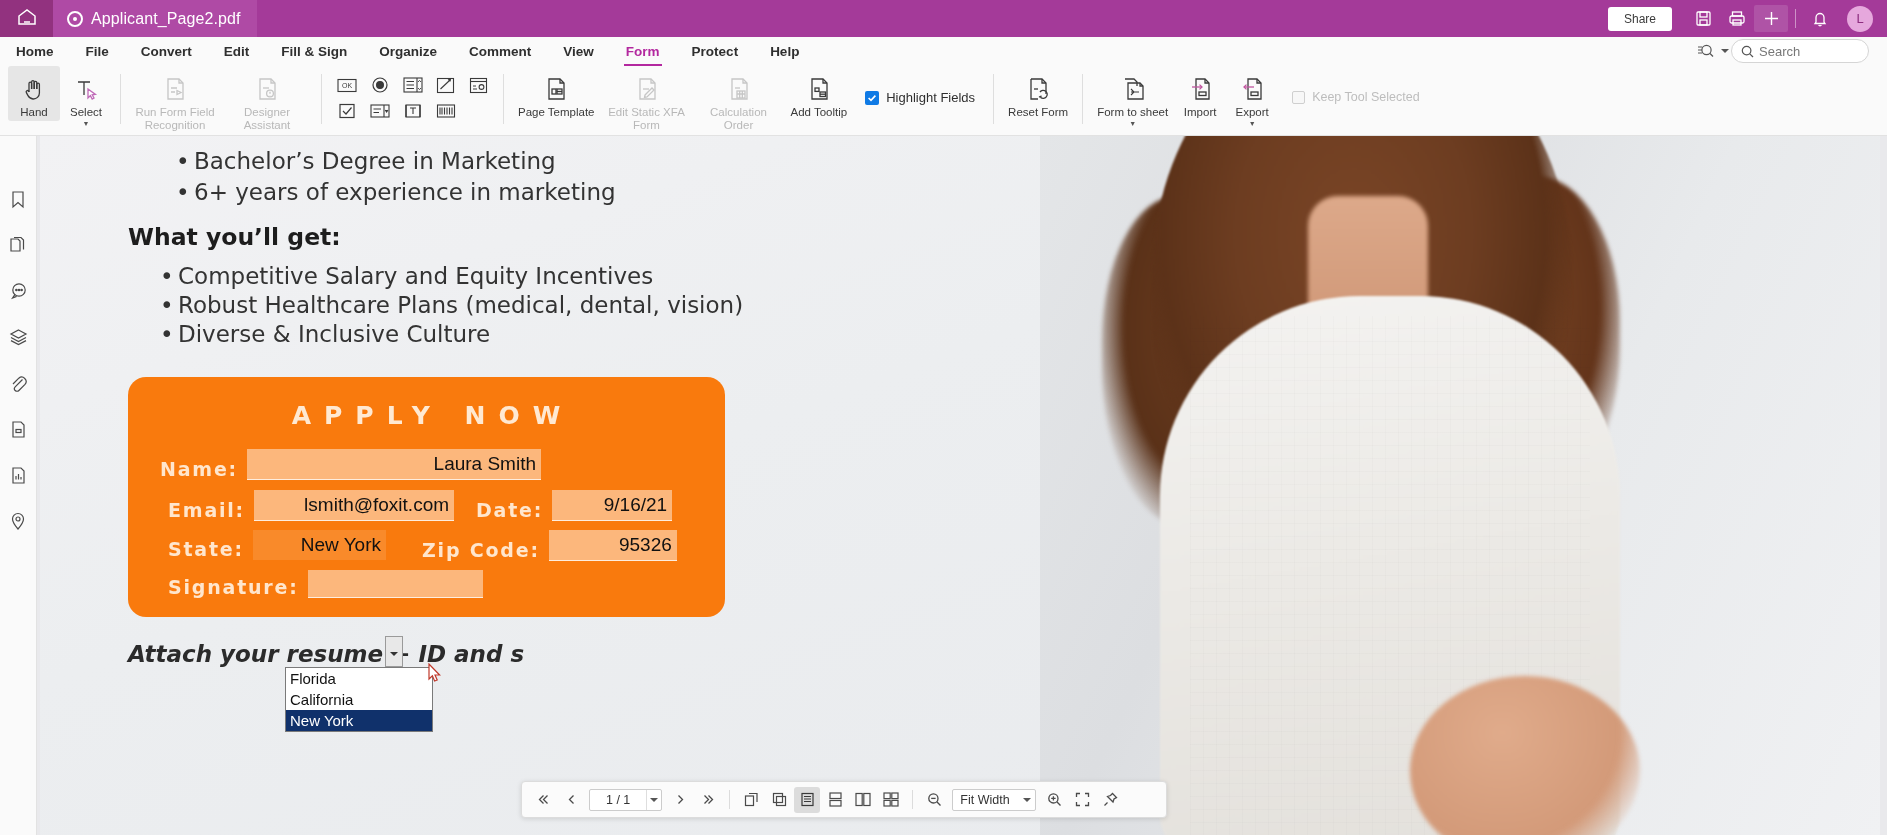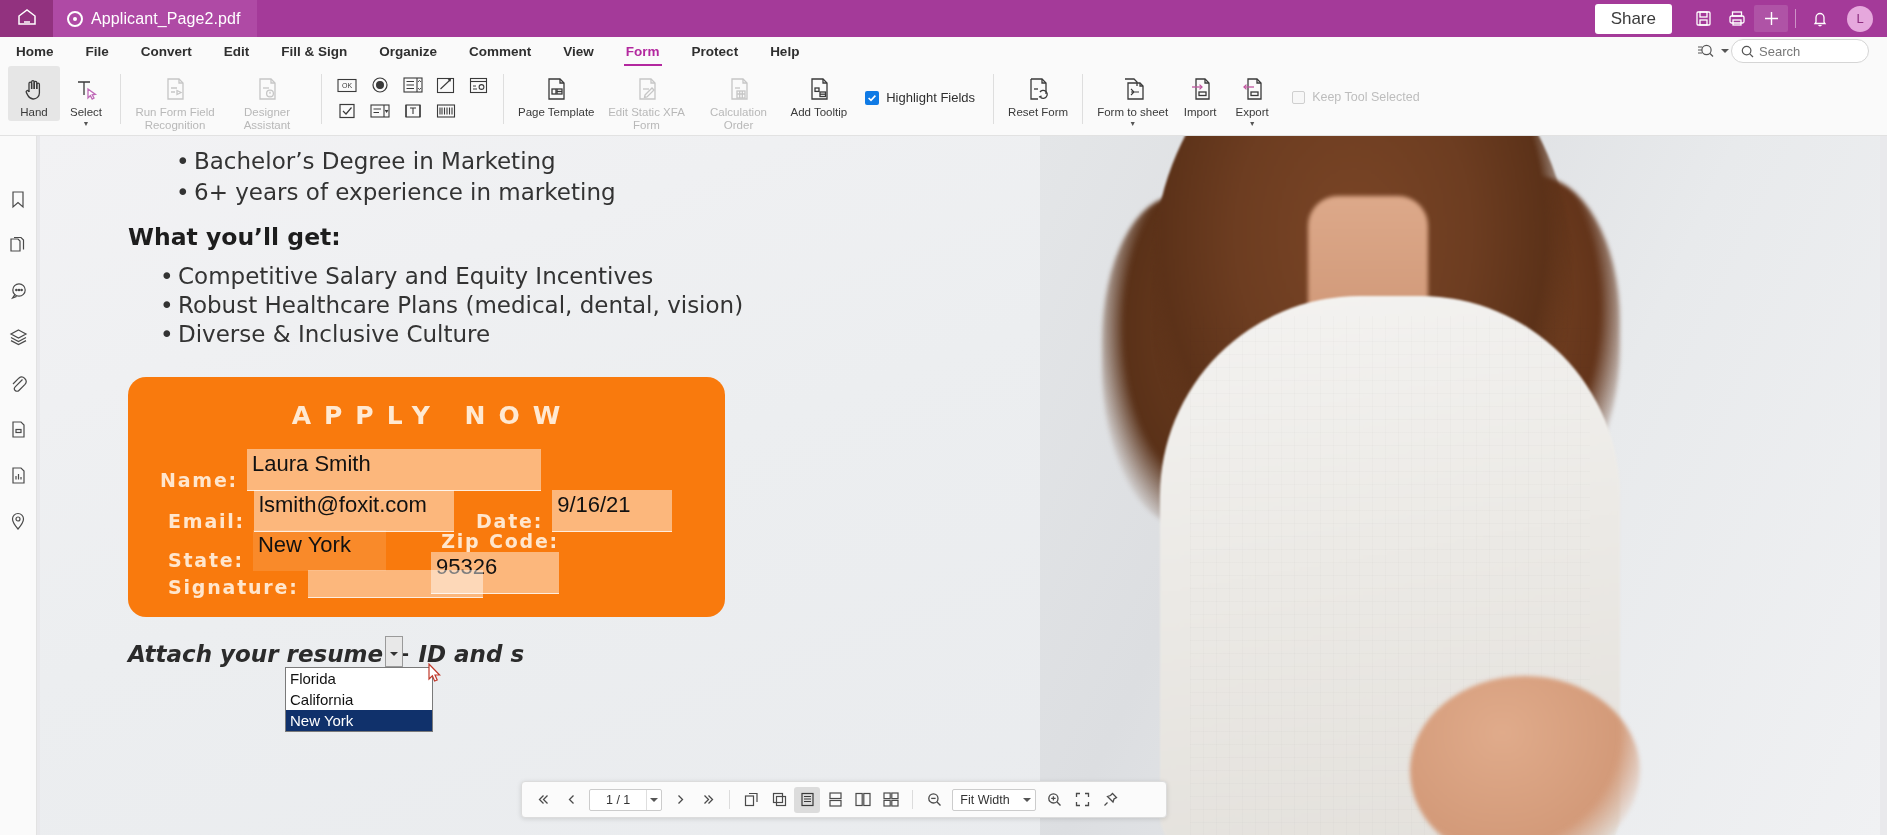--- a/index.html
+++ b/index.html
@@ -33,21 +33,21 @@
     width: 16px; height: 16px; border-radius: 50%;
     border: 2px solid #fff; position: relative; flex: 0 0 auto;
   }
   .tab-glyph::after {
     content: ""; position: absolute; left: 4px; top: 4px;
     width: 4px; height: 4px; border-radius: 50%; background: #fff;
   }
   .doc-title { color: #fff; font-size: 16px; letter-spacing: 0.1px; white-space: nowrap; }
   .title-spacer { flex: 1 1 auto; }
   .share-btn {
-    background: #fff; color: #3b3b3b; font-size: 17px;
+    background: #fff; color: #3b3b3b; font-size: 12px;
     border-radius: 3px; padding: 5px 16px; margin-right: 14px;
     cursor: pointer; white-space: nowrap;
   }
   .tb-icon {
     width: 34px; height: 37px; display: flex; align-items: center; justify-content: center;
     cursor: pointer;
   }
   .tb-icon.boxed { background: rgba(255,255,255,0.13); height: 27px; border-radius: 2px; }
   .tb-sep { width: 1px; height: 19px; background: rgba(255,255,255,0.45); margin: 0 7px; }
   .avatar {
@@ -232,24 +232,25 @@
     font-family: "DejaVu Sans", sans-serif;
   }
   .frow { position: absolute; display: flex; align-items: flex-end; }
   .flabel {
     color: #ffe6cd; font-size: 19px; font-weight: bold; letter-spacing: 1.8px;
     font-family: "DejaVu Sans", sans-serif; white-space: nowrap;
   }
   .fld {
     background: rgba(255,255,255,0.46);
     border-bottom: 1.5px solid rgba(255,255,255,0.75);
-    color: #111; font-size: 22px; line-height: 28px;
-    padding: 1px 5px 12px 5px; position: relative;
+    color: #111; font-size: 19px; line-height: 28px;
+    padding: 1px 5px 1px 5px; position: relative;
     font-family: "Liberation Sans", sans-serif;
     cursor: text;
+    text-align: right;
   }
   .fld.empty { color: transparent; }
 
   
   .combo-btn {
     position: absolute; left: 345px; top: 500px; width: 18px; height: 31px;
     background: #e8e8e8; border: 1px solid #9a9a9a;
     display: flex; align-items: center; justify-content: center; cursor: pointer;
   }
   .combo-list {
@@ -723,21 +724,21 @@
       <div class="frow" style="left:348px; top:113px;">
         <span class="flabel">Date:</span>
         <span class="fld" style="width:120px; margin-left:9px;">9/16/21</span>
       </div>
 
       <div class="frow" style="left:40px; top:153px;">
         <span class="flabel">State:</span>
         <span class="fld" style="width:133px; margin-left:9px; background:rgba(255,255,255,0.12); border-bottom:none;">New York</span>
       </div>
 
-      <div class="frow" style="left:294px; top:153px;flex-direction:column;">
+      <div class="frow" style="left:294px; top:153px;">
         <span class="flabel">Zip Code:</span>
         <span class="fld" style="width:128px; margin-left:9px;">95326</span>
       </div>
 
       <div class="frow" style="left:40px; top:193px;">
         <span class="flabel">Signature:</span>
         <span class="fld empty" style="width:175px; margin-left:9px; height:28px;"></span>
       </div>
     </div>
 

